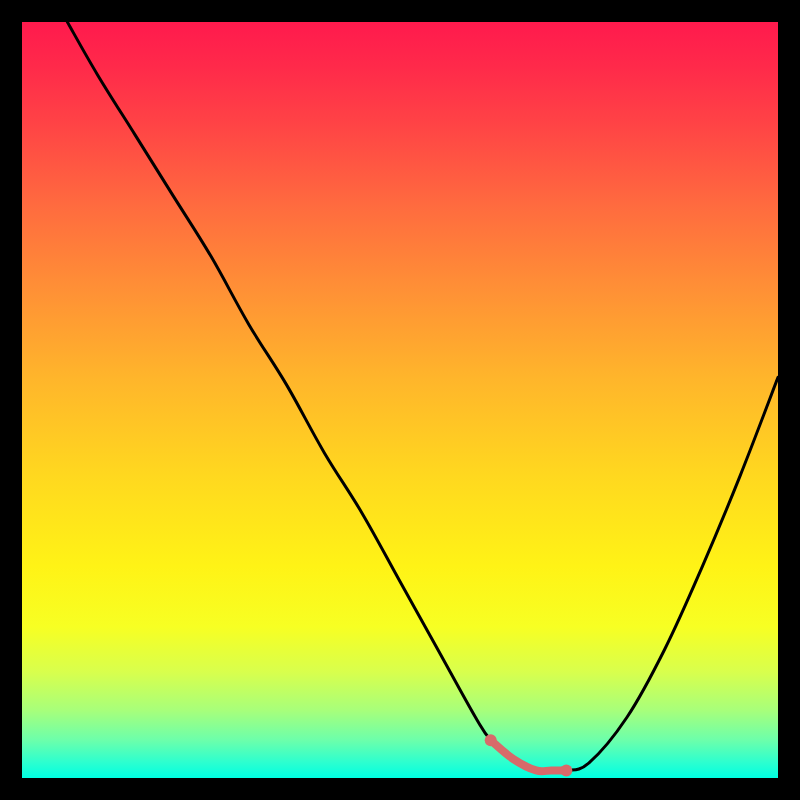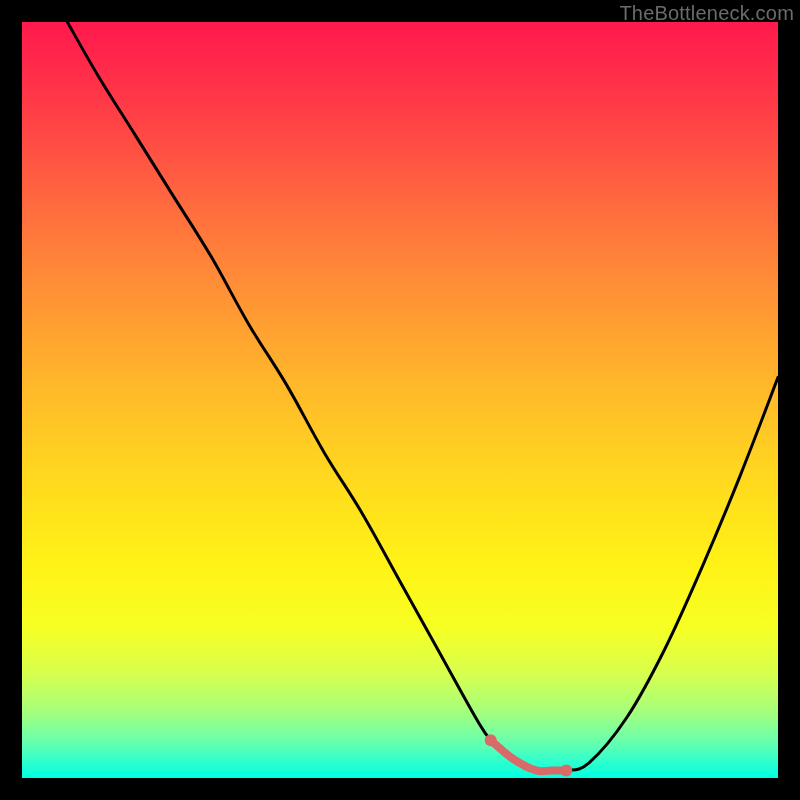--- a/index.html
+++ b/index.html
@@ -77,14 +77,13 @@
     <div class="gradient-bg"></div>
 
     <svg class="curves" viewBox="0 0 756 756" preserveAspectRatio="none">
       <path id="main-curve" fill="none" stroke="#000000" stroke-width="3" stroke-linecap="round" stroke-linejoin="round" d="M45.36,0 C 50.803200000000004,9.525599999999992 63.35280000000001,32.50799999999997 75.60000000000001,52.91999999999996 C 87.8472,73.33199999999995 99.79199999999999,91.62719999999997 113.39999999999999,113.39999999999998 C 127.008,135.1728 137.592,152.10719999999998 151.20000000000002,173.88 C 164.80800000000002,195.6528 175.392,211.2264 189,234.36 C 202.608,257.4936 213.19199999999998,279.26640000000003 226.79999999999998,302.40000000000003 C 240.408,325.53360000000004 250.99199999999996,339.7464 264.59999999999997,362.88 C 278.20799999999997,386.0136 288.79200000000003,407.7864 302.40000000000003,430.92 C 316.00800000000004,454.0536 326.592,468.26640000000003 340.2,491.40000000000003 C 353.808,514.5336000000001 364.392,534.9456 378,559.44 C 391.608,583.9344000000001 402.192,602.9856 415.8,627.48 C 429.408,651.9744000000001 444.07439999999997,679.1904 453.59999999999997,695.52 C 463.12559999999996,711.8496 461.91599999999994,710.7156 468.71999999999997,718.2 C 475.524,725.6844000000001 483.2352,731.6568 491.40000000000003,737.1 C 499.56480000000005,742.5432000000001 507.27600000000007,746.3988 514.08,748.44 C 520.884,750.4812000000001 523.7568,748.44 529.1999999999999,748.44 C 534.6431999999999,748.44 537.516,749.8008000000001 544.3199999999999,748.44 C 551.1239999999999,747.0792 556.1136,750.4056 567,740.88 C 577.8864,731.3543999999999 591.192,715.932 604.8000000000001,695.52 C 618.4080000000001,675.108 628.9920000000001,654.696 642.6,627.48 C 656.208,600.264 666.792,575.6184 680.4,544.3199999999999 C 694.0079999999999,513.0215999999999 704.5919999999999,487.61999999999995 718.1999999999999,453.59999999999997 C 731.808,419.58 749.196,373.0104 756,355.32"></path>
       <path id="opt-segment" fill="none" stroke="#d86a6a" stroke-width="8" stroke-linecap="round" stroke-linejoin="round" d="M468.71999999999997,718.2 C 472.8024,721.6020000000001 483.2352,731.6568 491.40000000000003,737.1 C 499.56480000000005,742.5432000000001 507.27600000000007,746.3988 514.08,748.44 C 520.884,750.4812000000001 523.7568,748.44 529.1999999999999,748.44 C 534.6431999999999,748.44 541.5984,748.44 544.3199999999999,748.44"></path>
       <circle id="opt-dot-start" r="6" fill="#d86a6a" cx="468.71999999999997" cy="718.2"></circle>
       <circle id="opt-dot-end" r="6" fill="#d86a6a" cx="544.3199999999999" cy="748.44"></circle>
     </svg>
   </div>
 
-  <div class="watermark">TheBottleneck.com</div>
 </div>
 
 </body></html>

